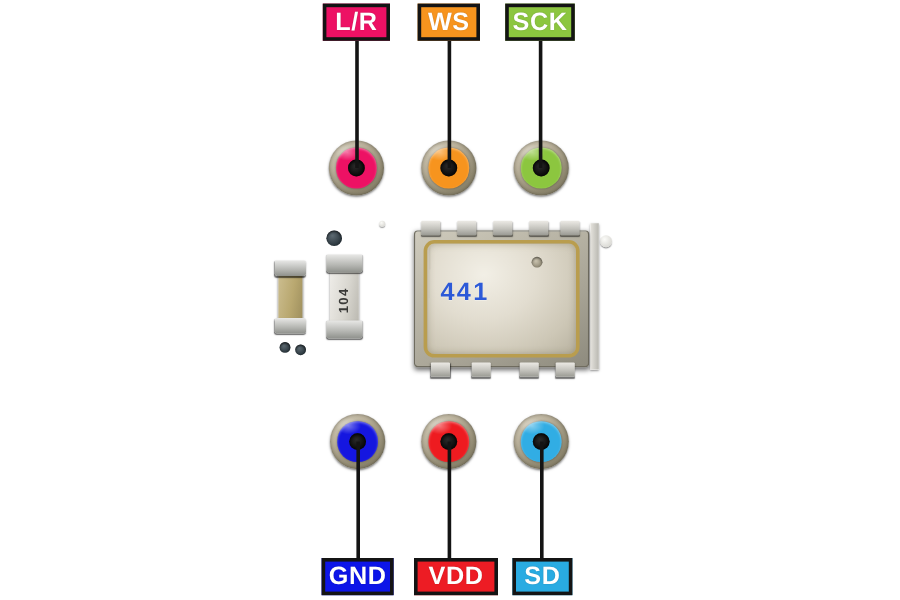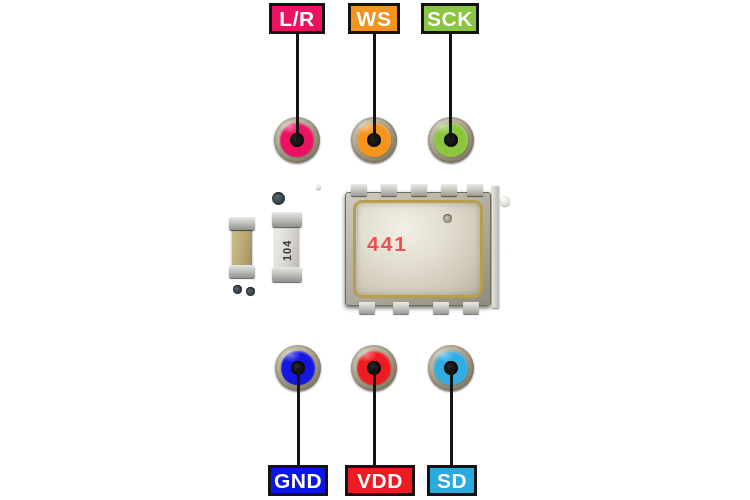--- a/index.html
+++ b/index.html
@@ -113,21 +113,21 @@
       linear-gradient(92deg, rgba(150,145,130,.16) 0 2px, rgba(0,0,0,0) 2px 28px),
       linear-gradient(12deg, rgba(120,115,100,.10) 0 1px, rgba(0,0,0,0) 1px 19px);
     pointer-events:none;
   }
   #chip .port{
     position:absolute;border-radius:50%;
     background:radial-gradient(circle at 40% 36%,#cdc6b2,#938c78 70%,#6e6857);
     box-shadow:inset 0 1px 2px rgba(0,0,0,.5);
   }
   .chip-txt{
-    position:absolute;color:#ef4444;font-weight:bold;
+    position:absolute;color:#1d4ed8;font-weight:bold;
     font-family:"Liberation Sans",sans-serif;
     letter-spacing:2px;white-space:nowrap;z-index:24;
     text-shadow:0 1px 0 rgba(255,255,255,.35);
     opacity:.92;
   }
   .chip-pin{
     position:absolute;
     background:linear-gradient(180deg,#eceae5,#c3c2bc 55%,#9a9a93);
     border-radius:1px;
     box-shadow:0 1px 1px rgba(0,0,0,.55);

